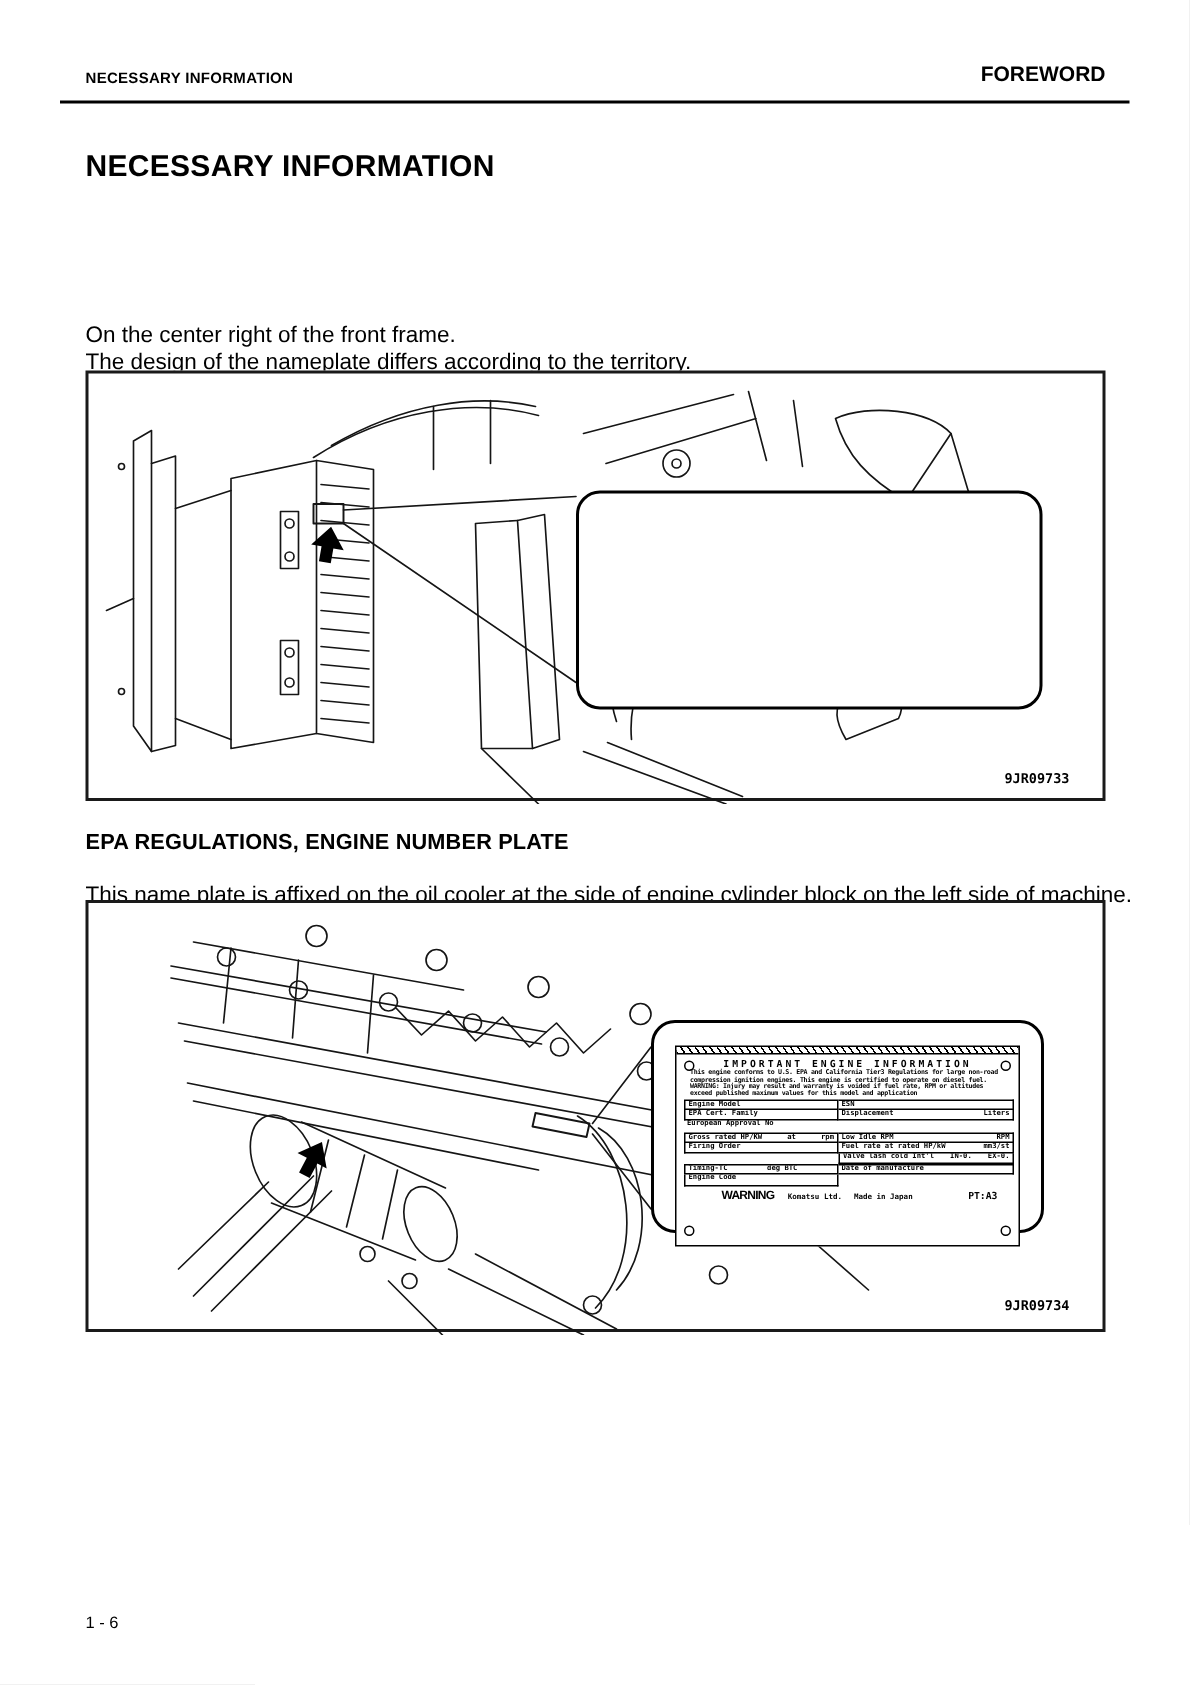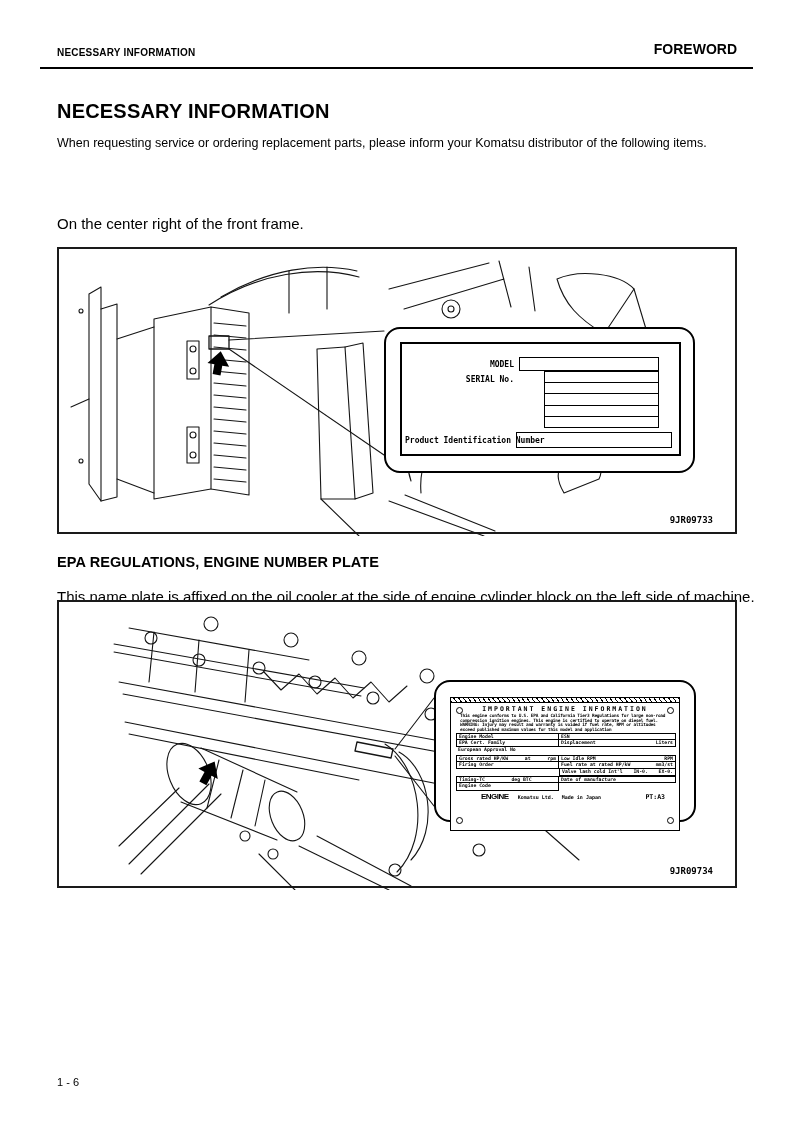--- a/index.html
+++ b/index.html
@@ -76,23 +76,23 @@
 </head>
 <body>
 
 <div class="page">
 
   <div class="abs hdr-left">NECESSARY INFORMATION</div>
   <div class="abs hdr-right">FOREWORD</div>
   <div class="abs hdr-rule"></div>
 
   <div class="abs doc-title">NECESSARY INFORMATION</div>
-  <div class="abs intro">When requesting service or ordering replacement parts, please inform your Komatsu distributor of the following items.</div>
 
   <div class="abs body-line" style="top:203px;">On the center right of the front frame.</div>
+  <div class="abs body-line" style="top:221px;">The design of the nameplate differs according to the territory.</div>
 
   <div class="abs figure fig1">
     <svg class="sketch" width="680" height="287" viewBox="0 0 680 287" fill="none" stroke="#151515" stroke-width="1.1" stroke-linecap="round" stroke-linejoin="round">
 
       <path d="M30 45 L30 235 M42 38 L42 252 M30 45 L42 38 M30 235 L42 252"></path>
       <path d="M42 60 L58 55 L58 248 L42 252"></path>
       <circle cx="22" cy="62" r="2"></circle>
         <circle cx="22" cy="212" r="2"></circle>
       <path d="M58 90 L95 78 M58 230 L95 244 M30 150 L12 158"></path>
 
@@ -131,34 +131,20 @@
       <rect x="150" y="87" width="20" height="13" stroke-width="1.3"></rect>
 
       <path d="M170 91 L325 82 M170 100 L325 206"></path>
 
       <g transform="rotate(10 160 112)">
         <polygon points="160,102 171,116 164,116 164,126 156,126 156,116 149,116" fill="#000" stroke="none"></polygon>
       </g>
     </svg>
 
     <div class="bubble1"></div>
-    <div class="plate1">
-      <div class="plate1-label model-label">MODEL</div>
-      <div class="plate1-label serial-label">SERIAL No.</div>
-      <div class="model-box"></div>
-      <div class="serial-box">
-        <div class="serial-row"></div>
-        <div class="serial-row"></div>
-        <div class="serial-row"></div>
-        <div class="serial-row"></div>
-        <div class="serial-row"></div>
-      </div>
-      <div class="plate1-label pin-label">Product Identification Number</div>
-      <div class="pin-box"></div>
-    </div>
     <div class="fig-code" style="top:266px;">9JR09733</div>
   </div>
 
   <div class="abs body-line" style="top:576px;">This name plate is affixed on the oil cooler at the side of engine cylinder block on the left side of machine.</div>
   <div class="abs sec-heading" style="top:554px;">EPA REGULATIONS, ENGINE NUMBER PLATE</div>
 
   <div class="abs figure fig2">
     <svg class="sketch" width="680" height="288" viewBox="0 0 680 288" fill="none" stroke="#151515" stroke-width="1.1" stroke-linecap="round" stroke-linejoin="round">
 
       <path d="M55 42 L305 86 M55 50 L302 94 M70 26 L250 58"></path>
@@ -290,21 +276,21 @@
             </div>
         </div>
         <div class="erow">
           <div class="ecell ecell-l">
               <span>Engine Code</span>
             </div>
         </div>
       </div>
 
       <div class="plate2-footer">
-        <span class="brand">ENGINE</span>
+        <span class="brand">WARNING</span>
         <span class="company">Komatsu Ltd.</span>
         <span class="madein">Made in Japan</span>
         <span class="ptcode">PT:A3</span>
       </div>
     </div>
     <div class="fig-code" style="top:264px;">9JR09734</div>
   </div>
 
   <div class="abs page-num">1 - 6</div>
 

